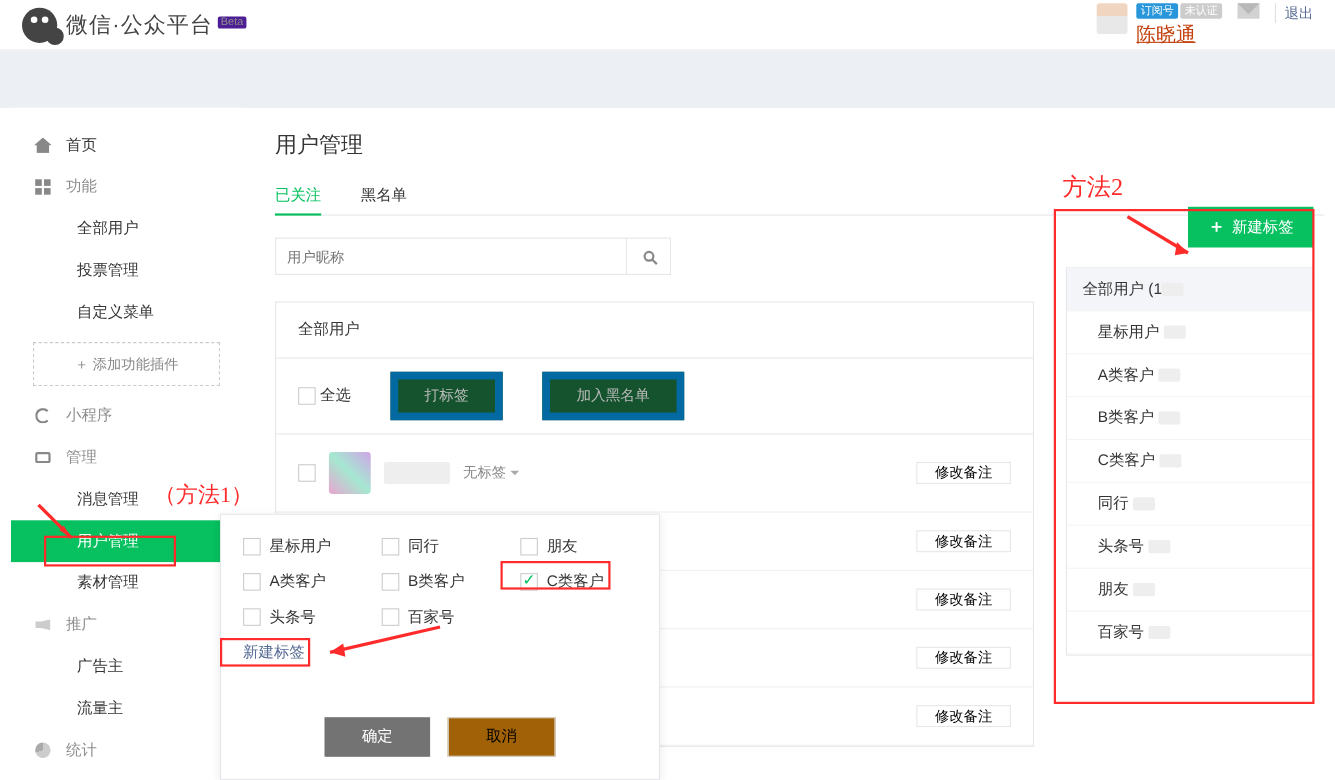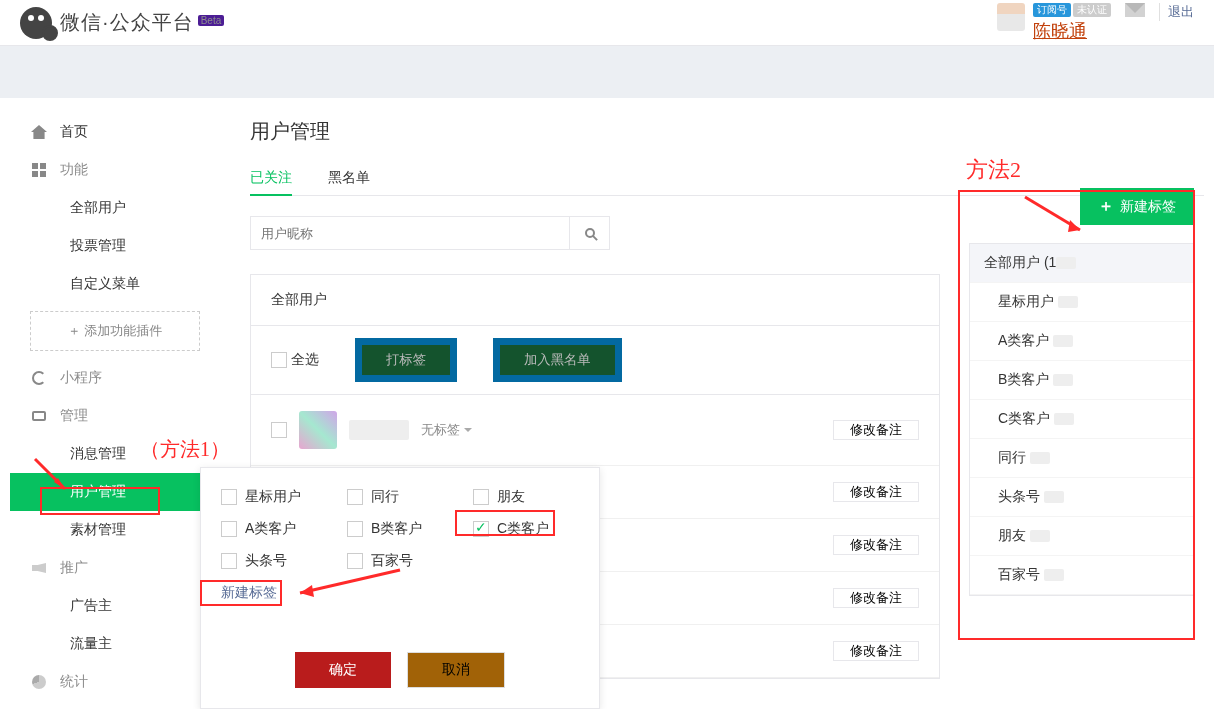--- a/index.html
+++ b/index.html
@@ -76,21 +76,21 @@
     .no-tag { color: #888; font-size: 13px; display: flex; align-items: center; gap: 4px; cursor: pointer; }
     .caret { width: 0; height: 0; border: 4px solid transparent; border-top-color: #aaa; margin-top: 3px; }
     .edit-note { margin-left: auto; padding: 0 16px; border: 1px solid #e7e7eb; background: #fff; cursor: pointer; font-size: 13px; }
     
     
     .tag-dropdown { position: absolute; top: 467px; left: 200px; width: 400px; background: #fff; border: 1px solid #e7e7eb; box-shadow: 0 2px 8px rgba(0,0,0,0.1); padding: 20px; z-index: 10; }
     .tag-grid { display: grid; grid-template-columns: repeat(3, 1fr); gap: 14px 20px; margin-bottom: 14px; }
     .tag-opt { display: flex; align-items: center; gap: 8px; font-size: 14px; cursor: pointer; }
     .new-tag-link { color: #576b95; cursor: pointer; font-size: 14px; display: inline-block; }
     .dropdown-actions { display: flex; gap: 16px; justify-content: center; margin-top: 50px; }
-    .btn-green { background: #b91c1c; color: #fff; border: none; padding: 8px 34px; cursor: pointer; font-size: 14px; }
+    .btn-green { background: #737373; color: #fff; border: none; padding: 8px 34px; cursor: pointer; font-size: 14px; }
     .btn-plain { background: #a16207; border: 1px solid #ddd; padding: 8px 34px; cursor: pointer; font-size: 14px; }
     
     
     .right-panel { position: absolute; top: 90px; right: 10px; width: 225px; }
     .new-tag-btn { background: #07c160; color: #fff; border: none; padding: 8px 18px; cursor: pointer; font-size: 14px; float: right; margin-bottom: 18px; display: flex; align-items: center; gap: 6px; }
     .plus-glyph { font-weight: bold; font-size: 16px; }
     .tag-list { clear: both; border: 1px solid #e7e7eb; }
     .tag-li { padding: 10px 14px; cursor: pointer; font-size: 14px; border-bottom: 1px solid #f4f4f4; }
     .tag-li.active { background: #f4f5f9; }
     .tag-li.indent { padding-left: 28px; }

